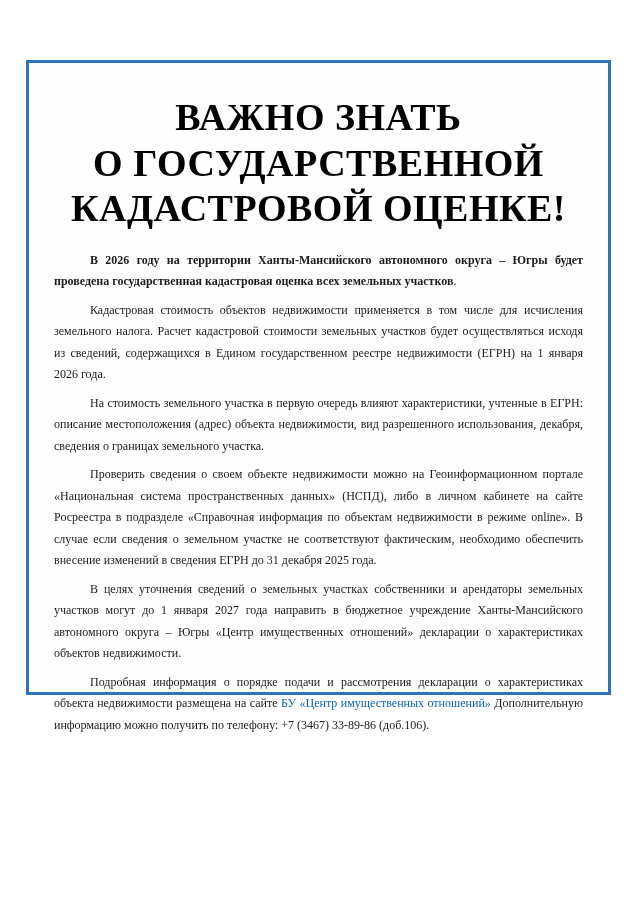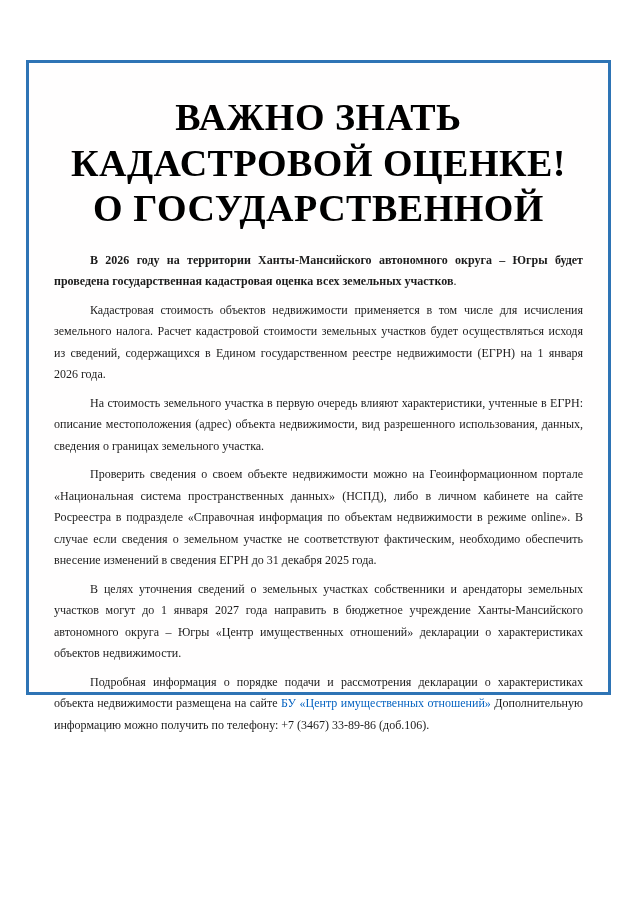--- a/index.html
+++ b/index.html
@@ -57,31 +57,31 @@
   }
 </style>
 </head>
 <body>
 
 <div class="frame">
   <div class="content">
 
     <h1 class="title">
       <span class="t-line">ВАЖНО ЗНАТЬ</span>
+      <span class="t-line">О ГОСУДАРСТВЕННОЙ</span>
       <span class="t-line">КАДАСТРОВОЙ ОЦЕНКЕ!</span>
-      <span class="t-line">О ГОСУДАРСТВЕННОЙ</span>
     </h1>
 
     <div class="body-text">
 
       <p class="lead"><span>В 2026 году на территории Ханты-Мансийского автономного округа – Югры будет проведена государственная кадастровая оценка всех земельных участков</span><span class="period">.</span></p>
 
       <p>Кадастровая стоимость объектов недвижимости применяется в том числе для исчисления земельного налога. Расчет кадастровой стоимости земельных участков будет осуществляться исходя из сведений, содержащихся в Едином государственном реестре недвижимости (ЕГРН) на 1 января 2026 года.</p>
 
-      <p>На стоимость земельного участка в первую очередь влияют характеристики, учтенные в ЕГРН: описание местоположения (адрес) объекта недвижимости, вид разрешенного использования, данных, сведения о границах земельного участка.</p>
+      <p>На стоимость земельного участка в первую очередь влияют характеристики, учтенные в ЕГРН: описание местоположения (адрес) объекта недвижимости, вид разрешенного использования, декабря, сведения о границах земельного участка.</p>
 
       <p>Проверить сведения о своем объекте недвижимости можно на Геоинформационном портале «Национальная система пространственных данных» (НСПД), либо в личном кабинете на сайте Росреестра в подразделе «Справочная информация по объектам недвижимости в режиме online». В случае если сведения о земельном участке не соответствуют фактическим, необходимо обеспечить внесение изменений в сведения ЕГРН до 31 декабря 2025 года.</p>
 
       <p>В целях уточнения сведений о земельных участках собственники и арендаторы земельных участков могут до 1 января 2027 года направить в бюджетное учреждение Ханты-Мансийского автономного округа – Югры «Центр имущественных отношений» декларации о характеристиках объектов недвижимости.</p>
 
       <p><span>Подробная информация о порядке подачи и рассмотрения декларации о характеристиках объекта недвижимости размещена на сайте </span><a class="doc-link">БУ «Центр имущественных отношений»</a><span> Дополнительную информацию можно получить по телефону: +7 (3467) 33-89-86 (доб.106).</span></p>
 
     </div>
   </div>
 </div>

